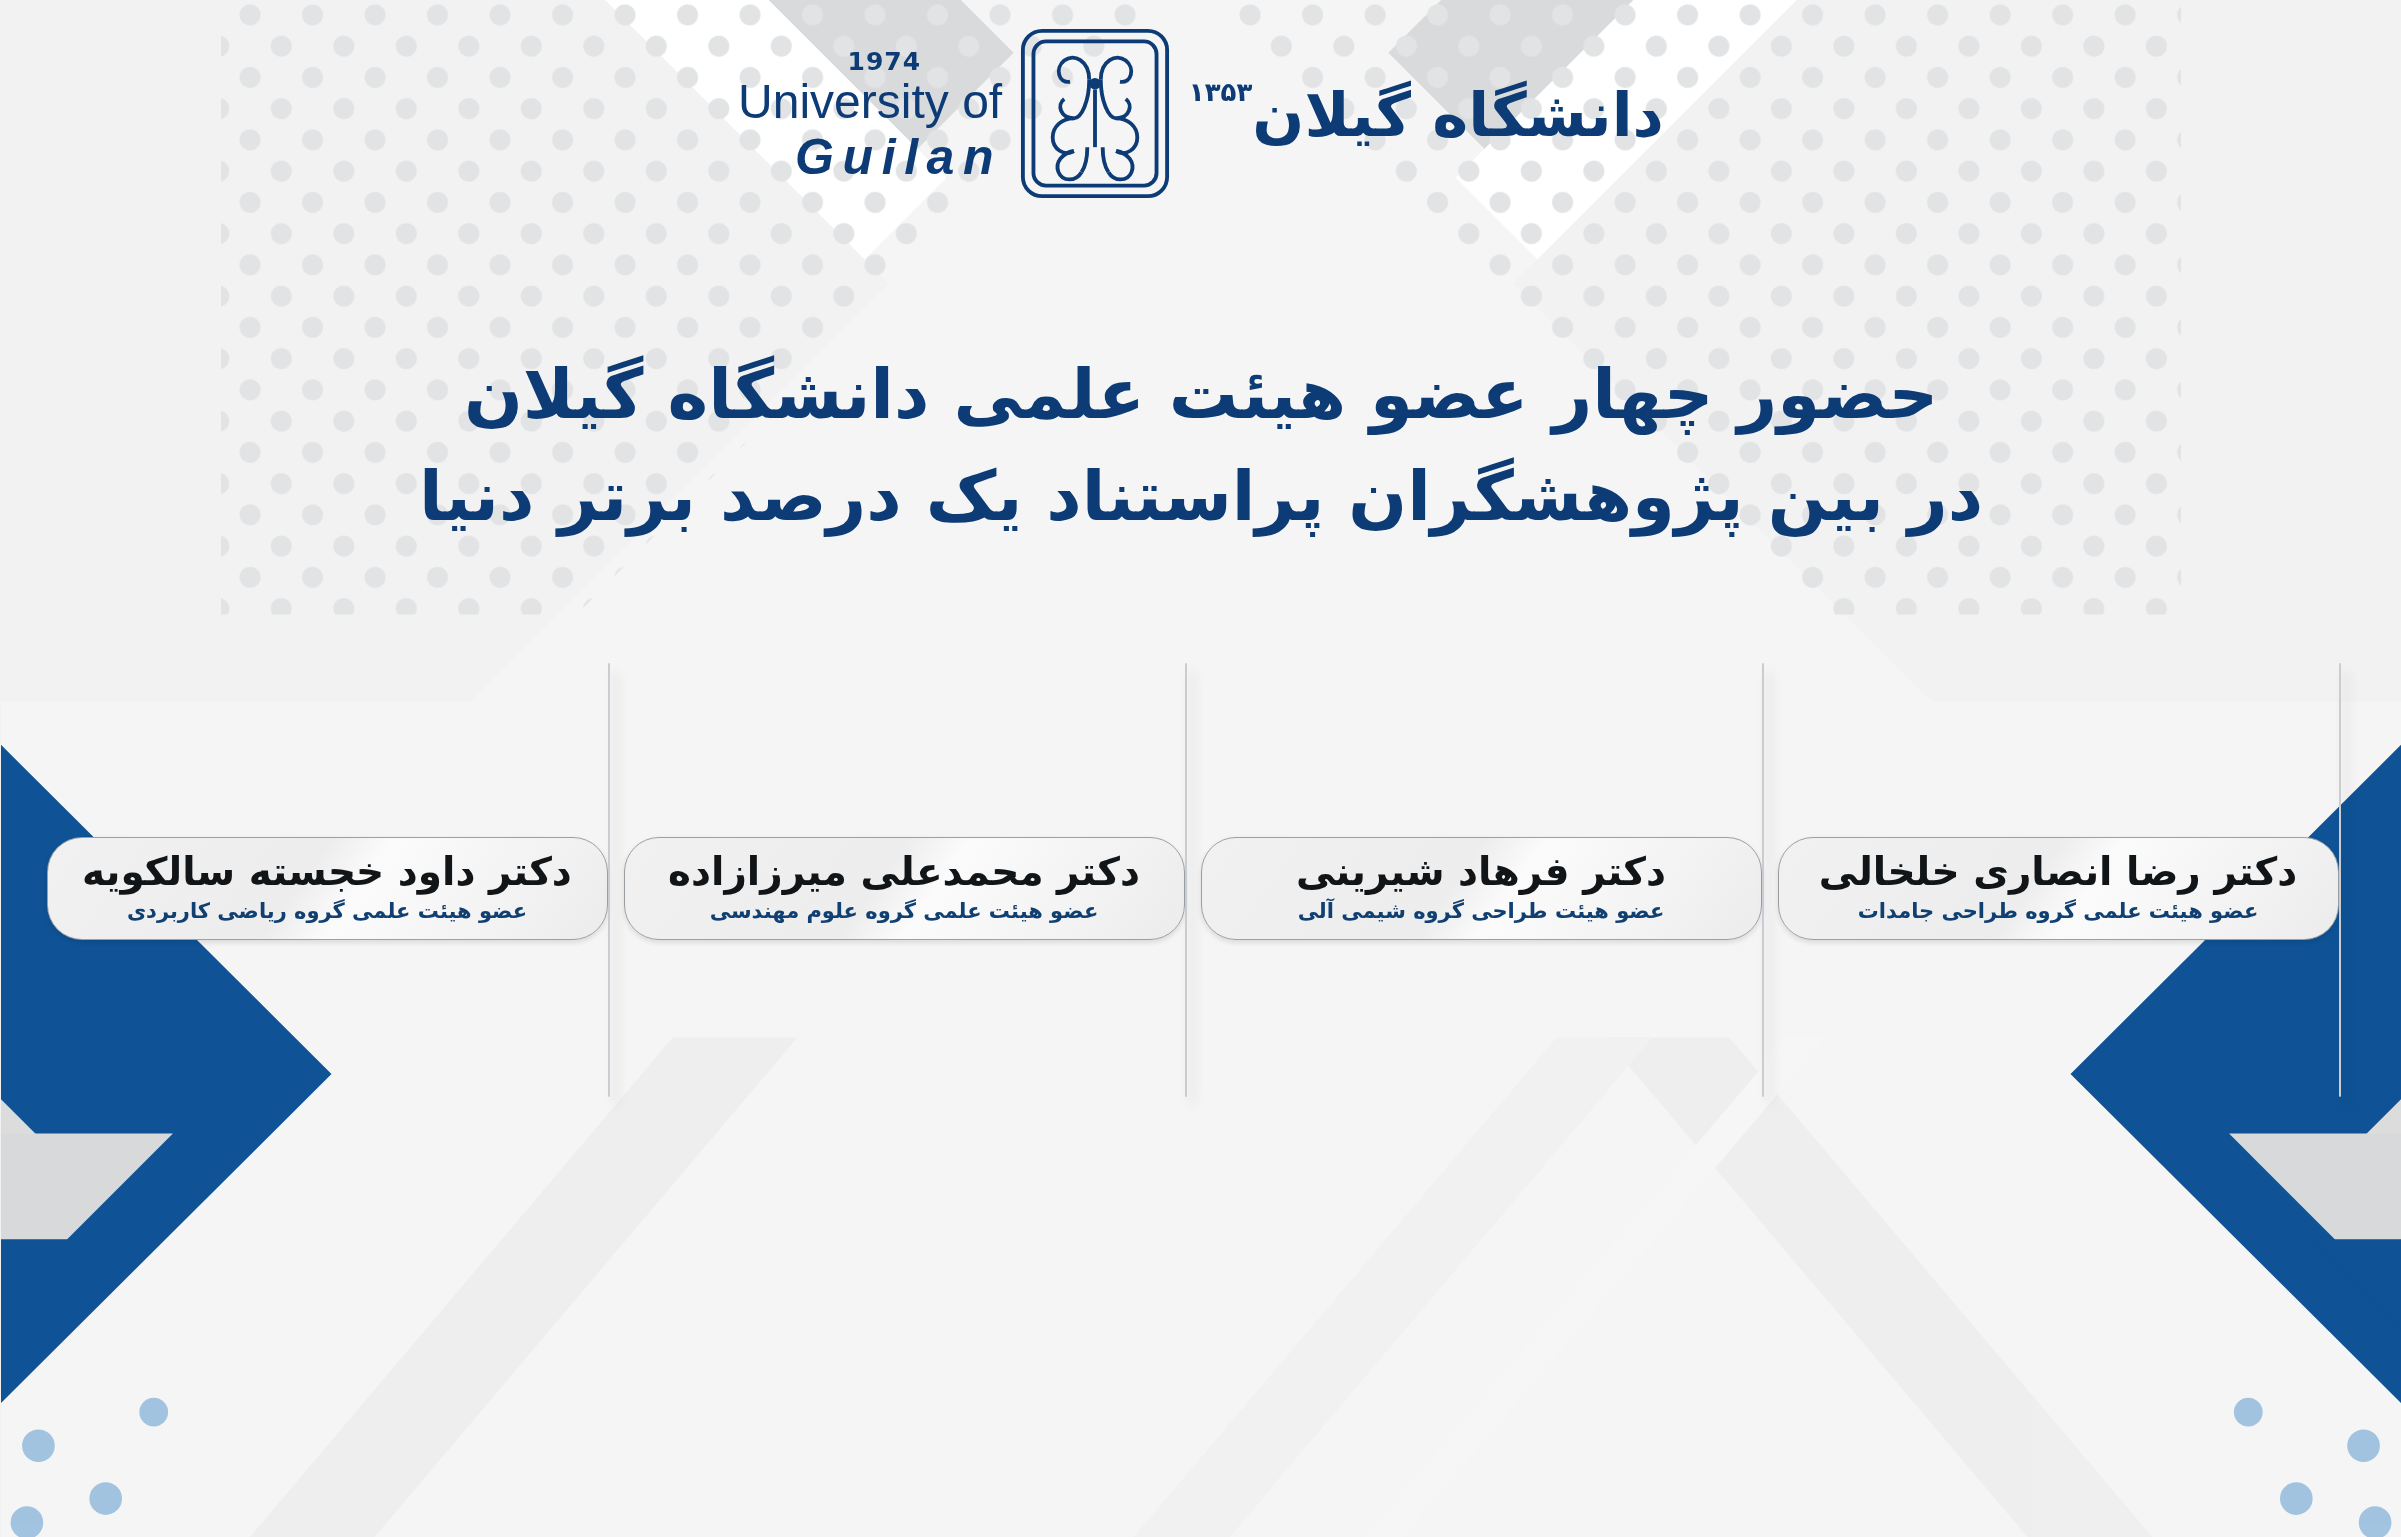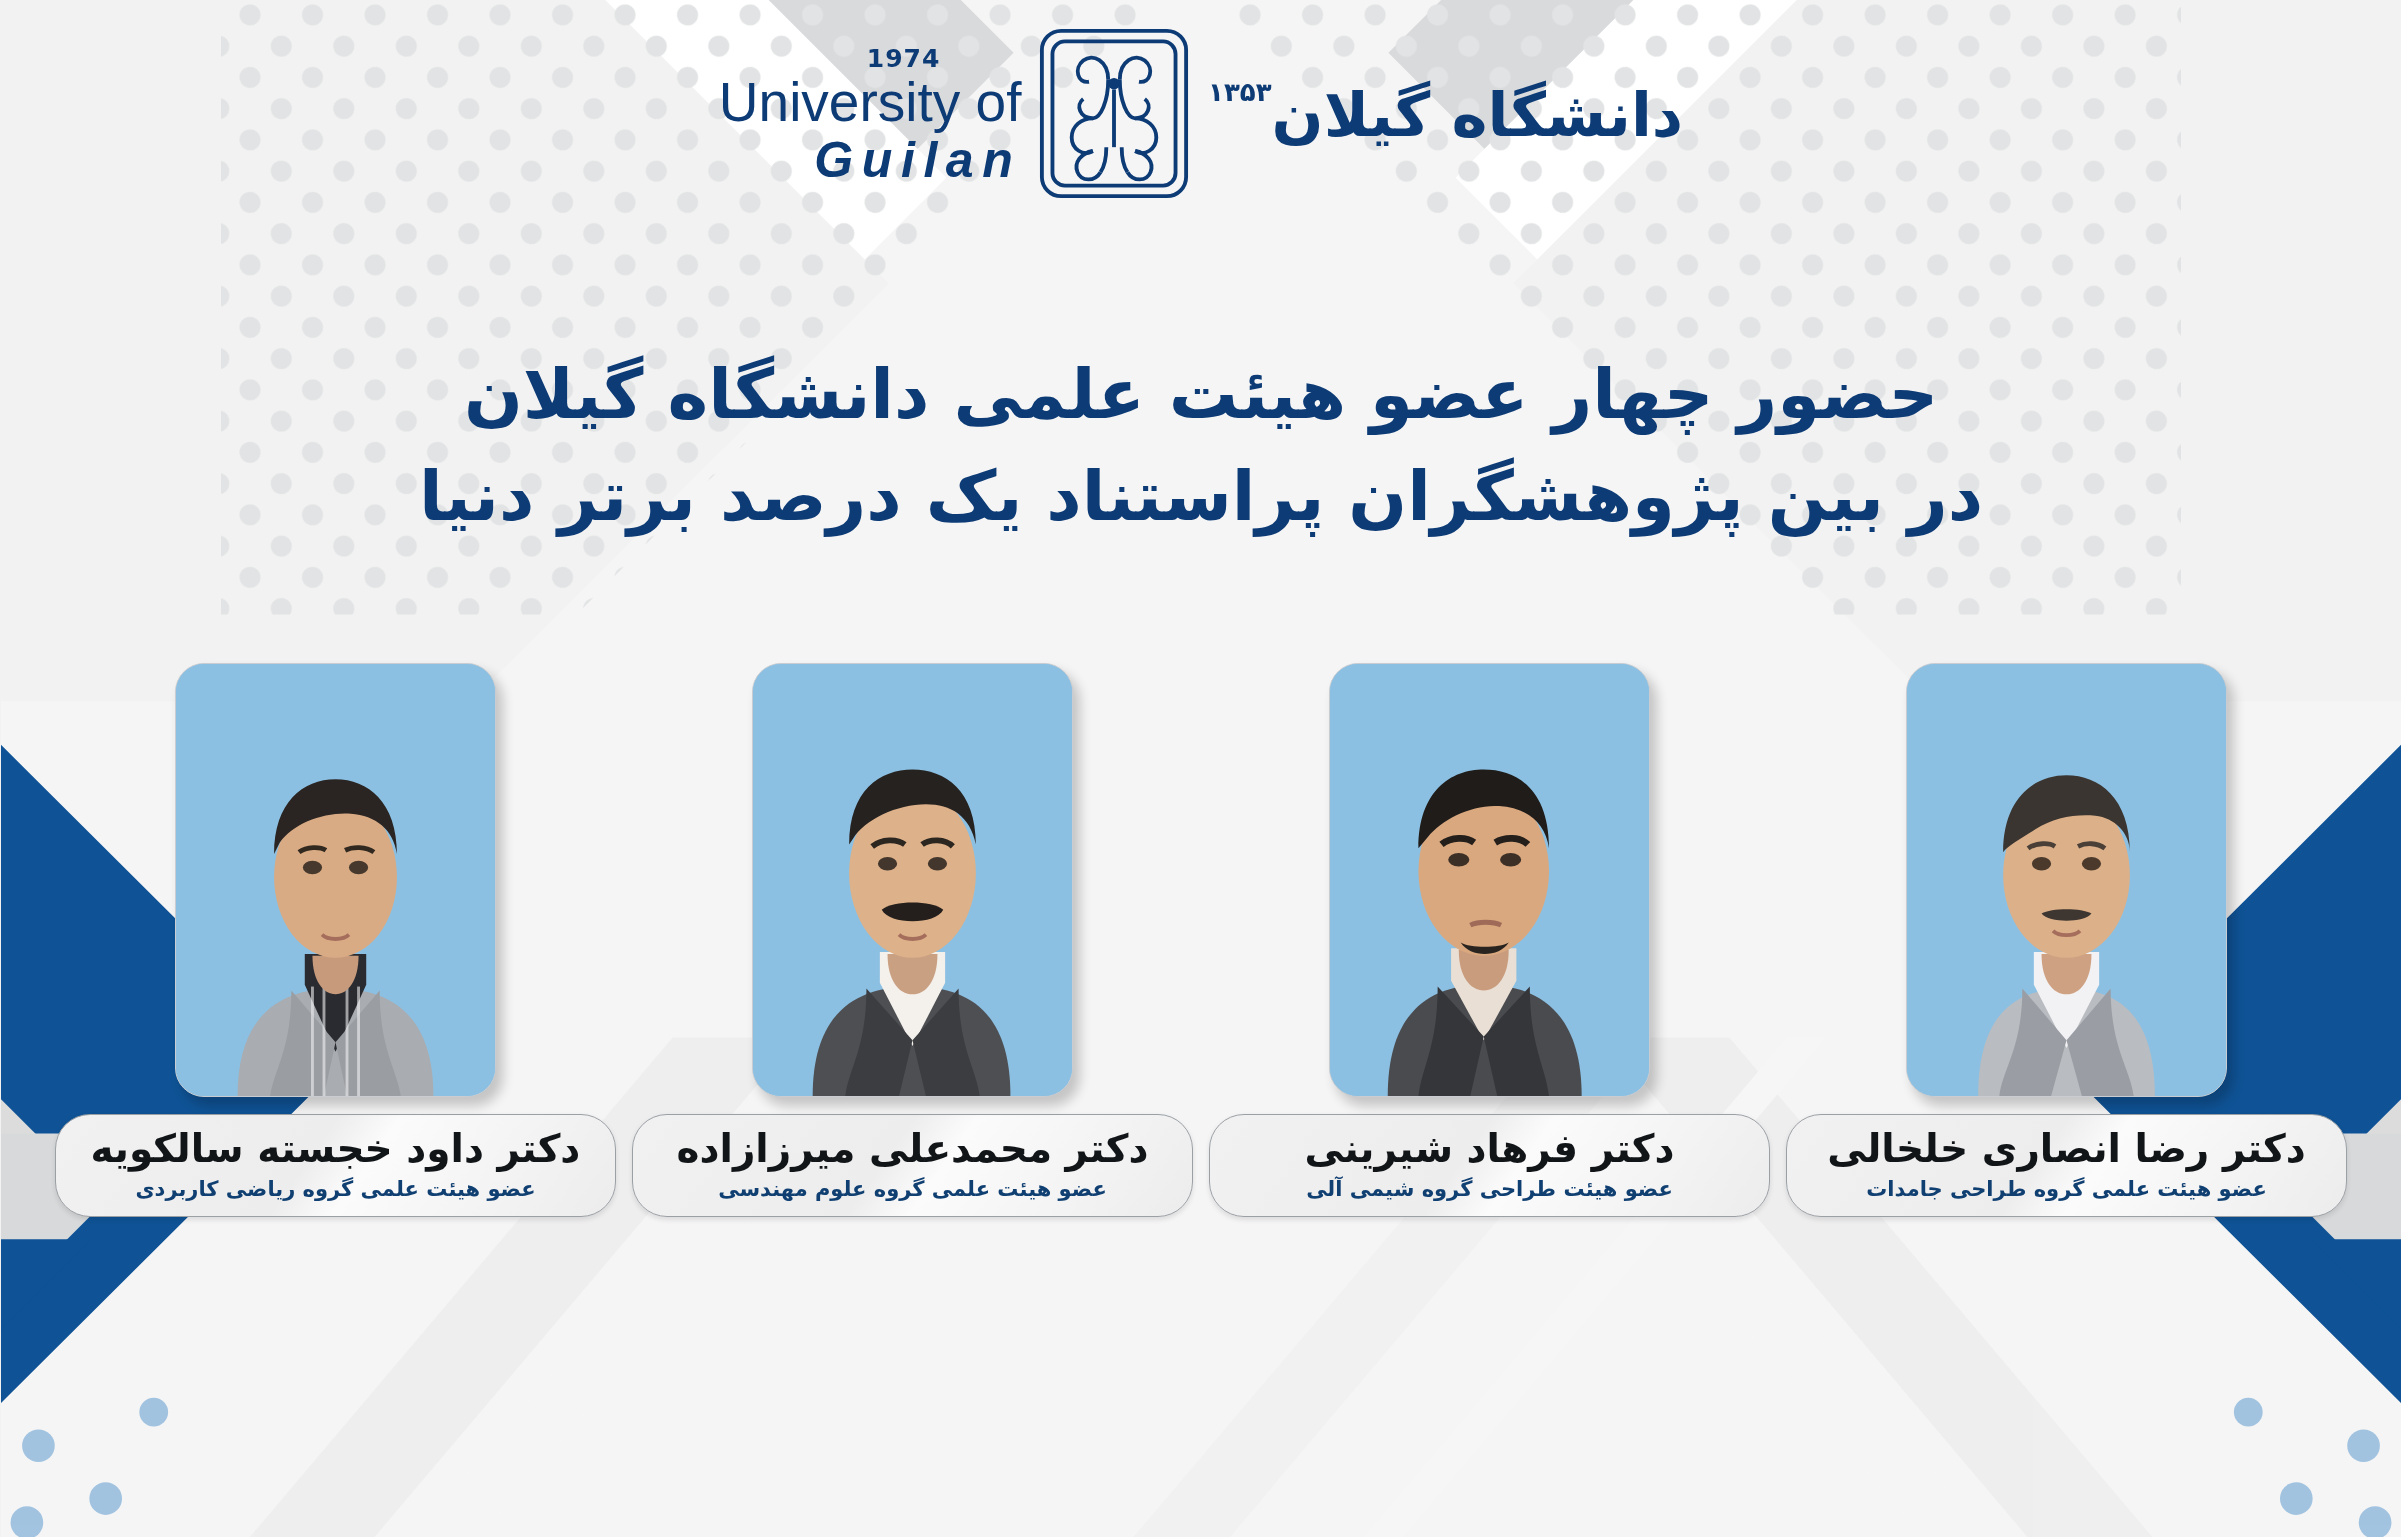--- a/index.html
+++ b/index.html
@@ -28,21 +28,21 @@
   .logo-en{
     display:flex;flex-direction:column;align-items:flex-end;
     color:#0d3b76;line-height:1;margin-right:9.6px;text-align:center;
   }
   .logo-year-en{
     font-size:25px;font-weight:bold;letter-spacing:1px;
     margin-bottom:3.8px;margin-right:81px;
   }
   .logo-uni{
     font-family:"Liberation Sans",sans-serif;
-    font-size:55px;font-weight:normal;letter-spacing:0px;
+    font-size:48px;font-weight:normal;letter-spacing:0px;
   }
   .logo-guilan{
     font-family:"Liberation Sans",sans-serif;
     font-size:50px;font-weight:bold;letter-spacing:8.6px;margin-top:5.8px;font-style:italic;
   }
   .logo-mark{margin:0 5.8px;}
   .logo-fa{
     display:flex;flex-direction:row;align-items:flex-start;
     color:#0d3b76;margin-left:7.7px;
   }
@@ -64,21 +64,21 @@
     font-size:69px;font-weight:bold;line-height:1.48;
     letter-spacing:0px;white-space:nowrap;
   }
 
   
   #people{
     position:absolute;top:663px;left:0;right:0;
     display:flex;flex-direction:row;justify-content:center;
     align-items:flex-start;gap:29px;direction:rtl;
   }
-  .person{width:548px;display:flex;flex-direction:column;align-items:center;}
+  .person{width:548px;display:flex;flex-direction:row;align-items:center;}
   .photo-frame{
     width:319px;height:432px;border-radius:29px;
     background:#8cc0e3;overflow:hidden;position:relative;
     box-shadow:6.7px 8.6px 11.5px rgba(0,0,0,.20);
     border:1px solid #c9cdd1;
   }
   .photo-svg{display:block;width:319px;height:432px;}
   .name-pill{
     margin-top:17.3px;
     min-width:509px;

